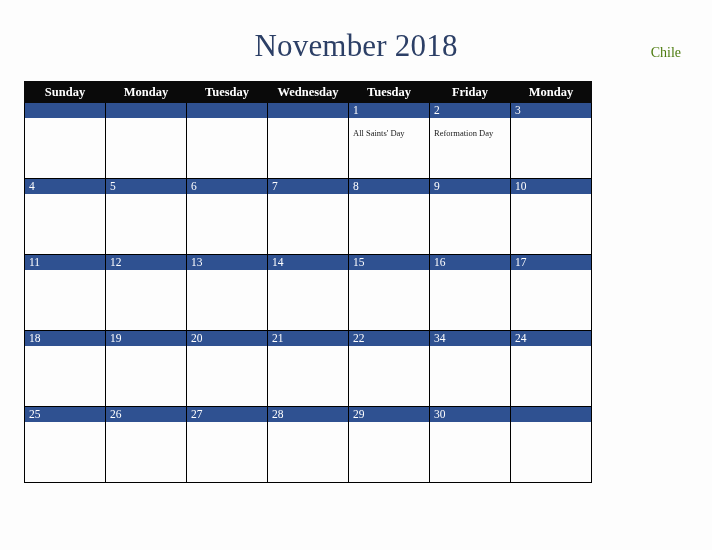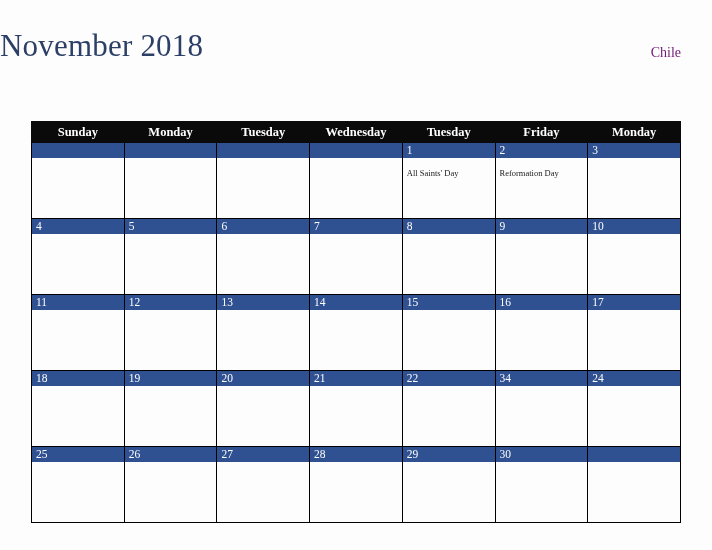--- a/index.html
+++ b/index.html
@@ -61,45 +61,44 @@
     color: #1a7cc4;
     letter-spacing: -0.2px;
     line-height: 20px;
   }
 
   .title {
     position: absolute;
     left: 0;
     top: 28px;
     width: 712px;
-    text-align: left;
+    text-align: center;
     font-family: "Liberation Serif", serif;
     font-size: 31px;
     color: #2c3f66;
     letter-spacing: 0.2px;
   }
 
   .country {
     position: absolute;
     right: 31px;
     top: 45px;
     font-family: "Liberation Serif", serif;
     font-size: 14px;
-    color: #701a75;
+    color: #4d7c0f;
   }
 
   
   .calendar {
     position: absolute;
-    left: 31px;
+    left: 24px;
     top: 81px;
-    width: 650px;
+    width: 568px;
     border-collapse: collapse;
     table-layout: fixed;
-    margin-top: 40px;
   }
   .calendar th {
     background: #0a0a0a;
     color: #ffffff;
     font-family: "Liberation Serif", serif;
     font-size: 12.5px;
     font-weight: bold;
     height: 20px;
     line-height: 20px;
     padding: 0;

